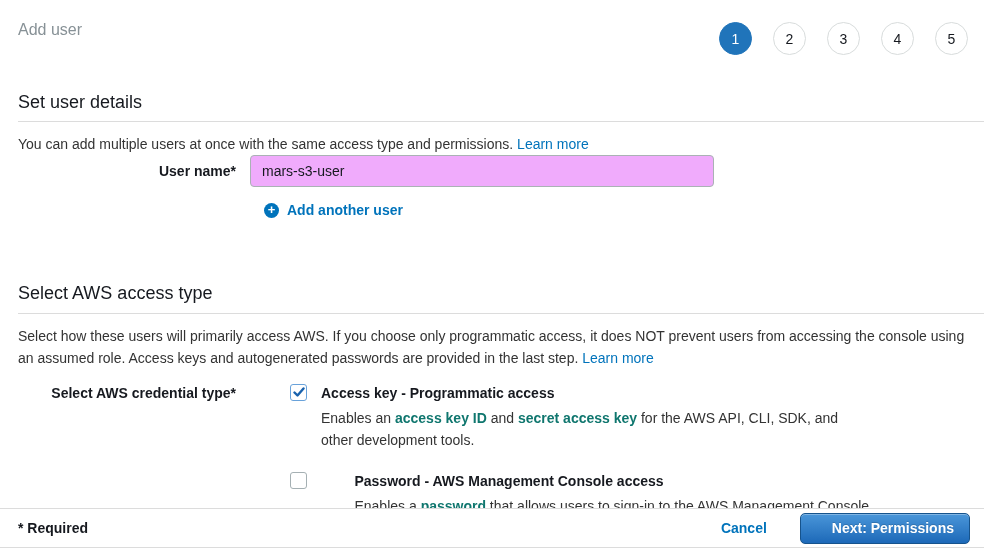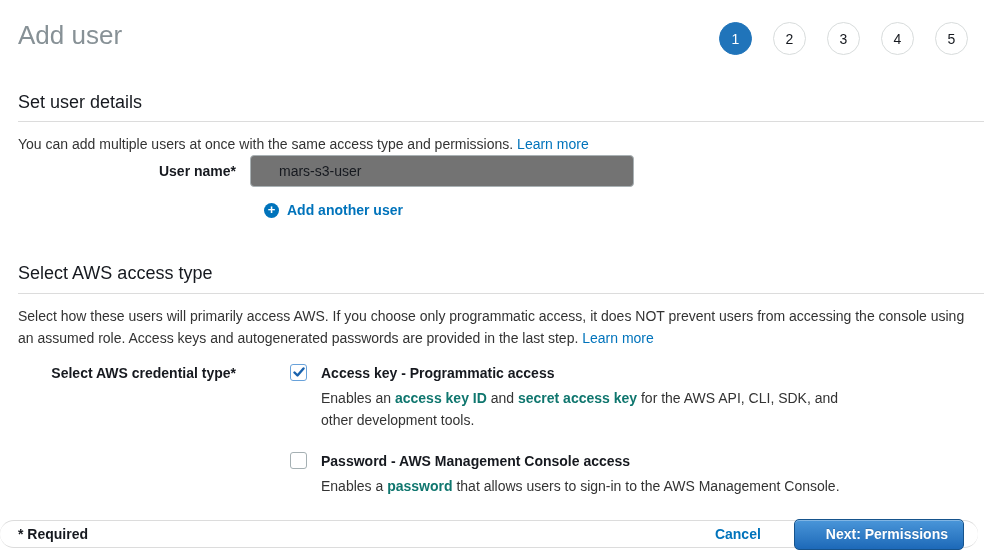--- a/index.html
+++ b/index.html
@@ -18,21 +18,21 @@
   }
   .content { padding: 14px 10px 0 18px; }
 
   
   .header-row {
     display: flex;
     justify-content: space-between;
     align-items: flex-start;
   }
   .page-title {
-    font-size: 26px;
+    font-size: 16px;
     font-weight: 400;
     color: #879196;
     margin: 6px 0 0 0;
     line-height: 1.2;
   }
   .steps { display: flex; gap: 21px; margin: 8px 6px 0 0; }
   .step {
     width: 33px; height: 33px;
     border-radius: 50%;
     border: 1px solid #d8dcdc;
@@ -49,21 +49,21 @@
 
   
   .section-heading {
     font-size: 18px;
     font-weight: 400;
     color: #16191f;
     margin: 0;
     line-height: 1.3;
   }
   .sec1 { margin-top: 36px; }
-  .sec2 { margin-top: 44px; }
+  .sec2 { margin-top: 64px; }
   .section-rule {
     border: none;
     border-top: 1px solid #dcdcdc;
     margin: 7px -10px 0 0;
   }
   .intro {
     margin: 11px 0 0 0;
     font-size: 14px;
     color: #333;
     line-height: 22px;
@@ -76,30 +76,30 @@
   .field-label {
     flex: none;
     width: 232px;
     padding-right: 14px;
     text-align: right;
     font-weight: 700;
     color: #16191f;
     font-size: 14px;
   }
   .text-input {
-    width: 384px;
+    width: 464px;
     height: 32px;
     border: 1px solid #aab2b5;
     border-radius: 4px;
-    padding: 0 28px;
+    padding: 0 11px;
     font-size: 14px;
     color: #16191f;
     font-family: inherit;
     outline: none;
-    background: #737373;
+    background: #f0abfc;
   }
   .add-another {
     display: inline-flex;
     align-items: center;
     gap: 8px;
     margin: 15px 0 0 246px;
     font-weight: 700;
     font-size: 14px;
   }
   .plus-icon {
@@ -109,21 +109,21 @@
     color: #fff;
     display: flex; align-items: center; justify-content: center;
     font-size: 13px; font-weight: 700; line-height: 1;
     padding-bottom: 1px;
   }
 
   
   .cred-row { display: flex; align-items: flex-start; margin-top: 15px; gap: 40px; }
   .cred-label { padding-top: 1px; }
   .options { display: flex; flex-direction: column; gap: 21px; }
-  .option { display: flex; align-items: flex-start; }
+  .option { display: flex; align-items: flex-start; justify-content: space-between; }
   .checkbox {
     flex: none;
     width: 17px; height: 17px;
     border: 1px solid #a5b0b3;
     border-radius: 3px;
     background: #fff;
     margin: 0 14px 0 0;
     display: flex; align-items: center; justify-content: center;
     cursor: pointer;
   }
@@ -141,30 +141,29 @@
     font-size: 14px;
     color: #333;
     line-height: 22px;
     max-width: 552px;
   }
   .option-desc b { color: #0f766e; }
 
   
   .footer {
     position: absolute;
-    left: 0; right: 6px; bottom: 8px;
-    height: 28px;
+    left: 0; right: 0; bottom: 8px;
+    height: 40px;
     background: #fff;
     border-top: 1px solid #dcdcdc;
     border-bottom: 1px solid #dcdcdc;
     display: flex;
     align-items: center;
     justify-content: space-between;
     padding: 0 14px 0 18px;
-    border-radius: 18px;
   }
   .required-note { font-weight: 700; color: #16191f; font-size: 14px; }
   .footer-right { display: flex; align-items: center; gap: 33px; }
   .next-btn {
     background: linear-gradient(to bottom, #4a96d9, #1d69b8);
     border: 1px solid #16538c;
     border-radius: 5px;
     color: #fff;
     font-weight: 700;
     font-size: 14px;

